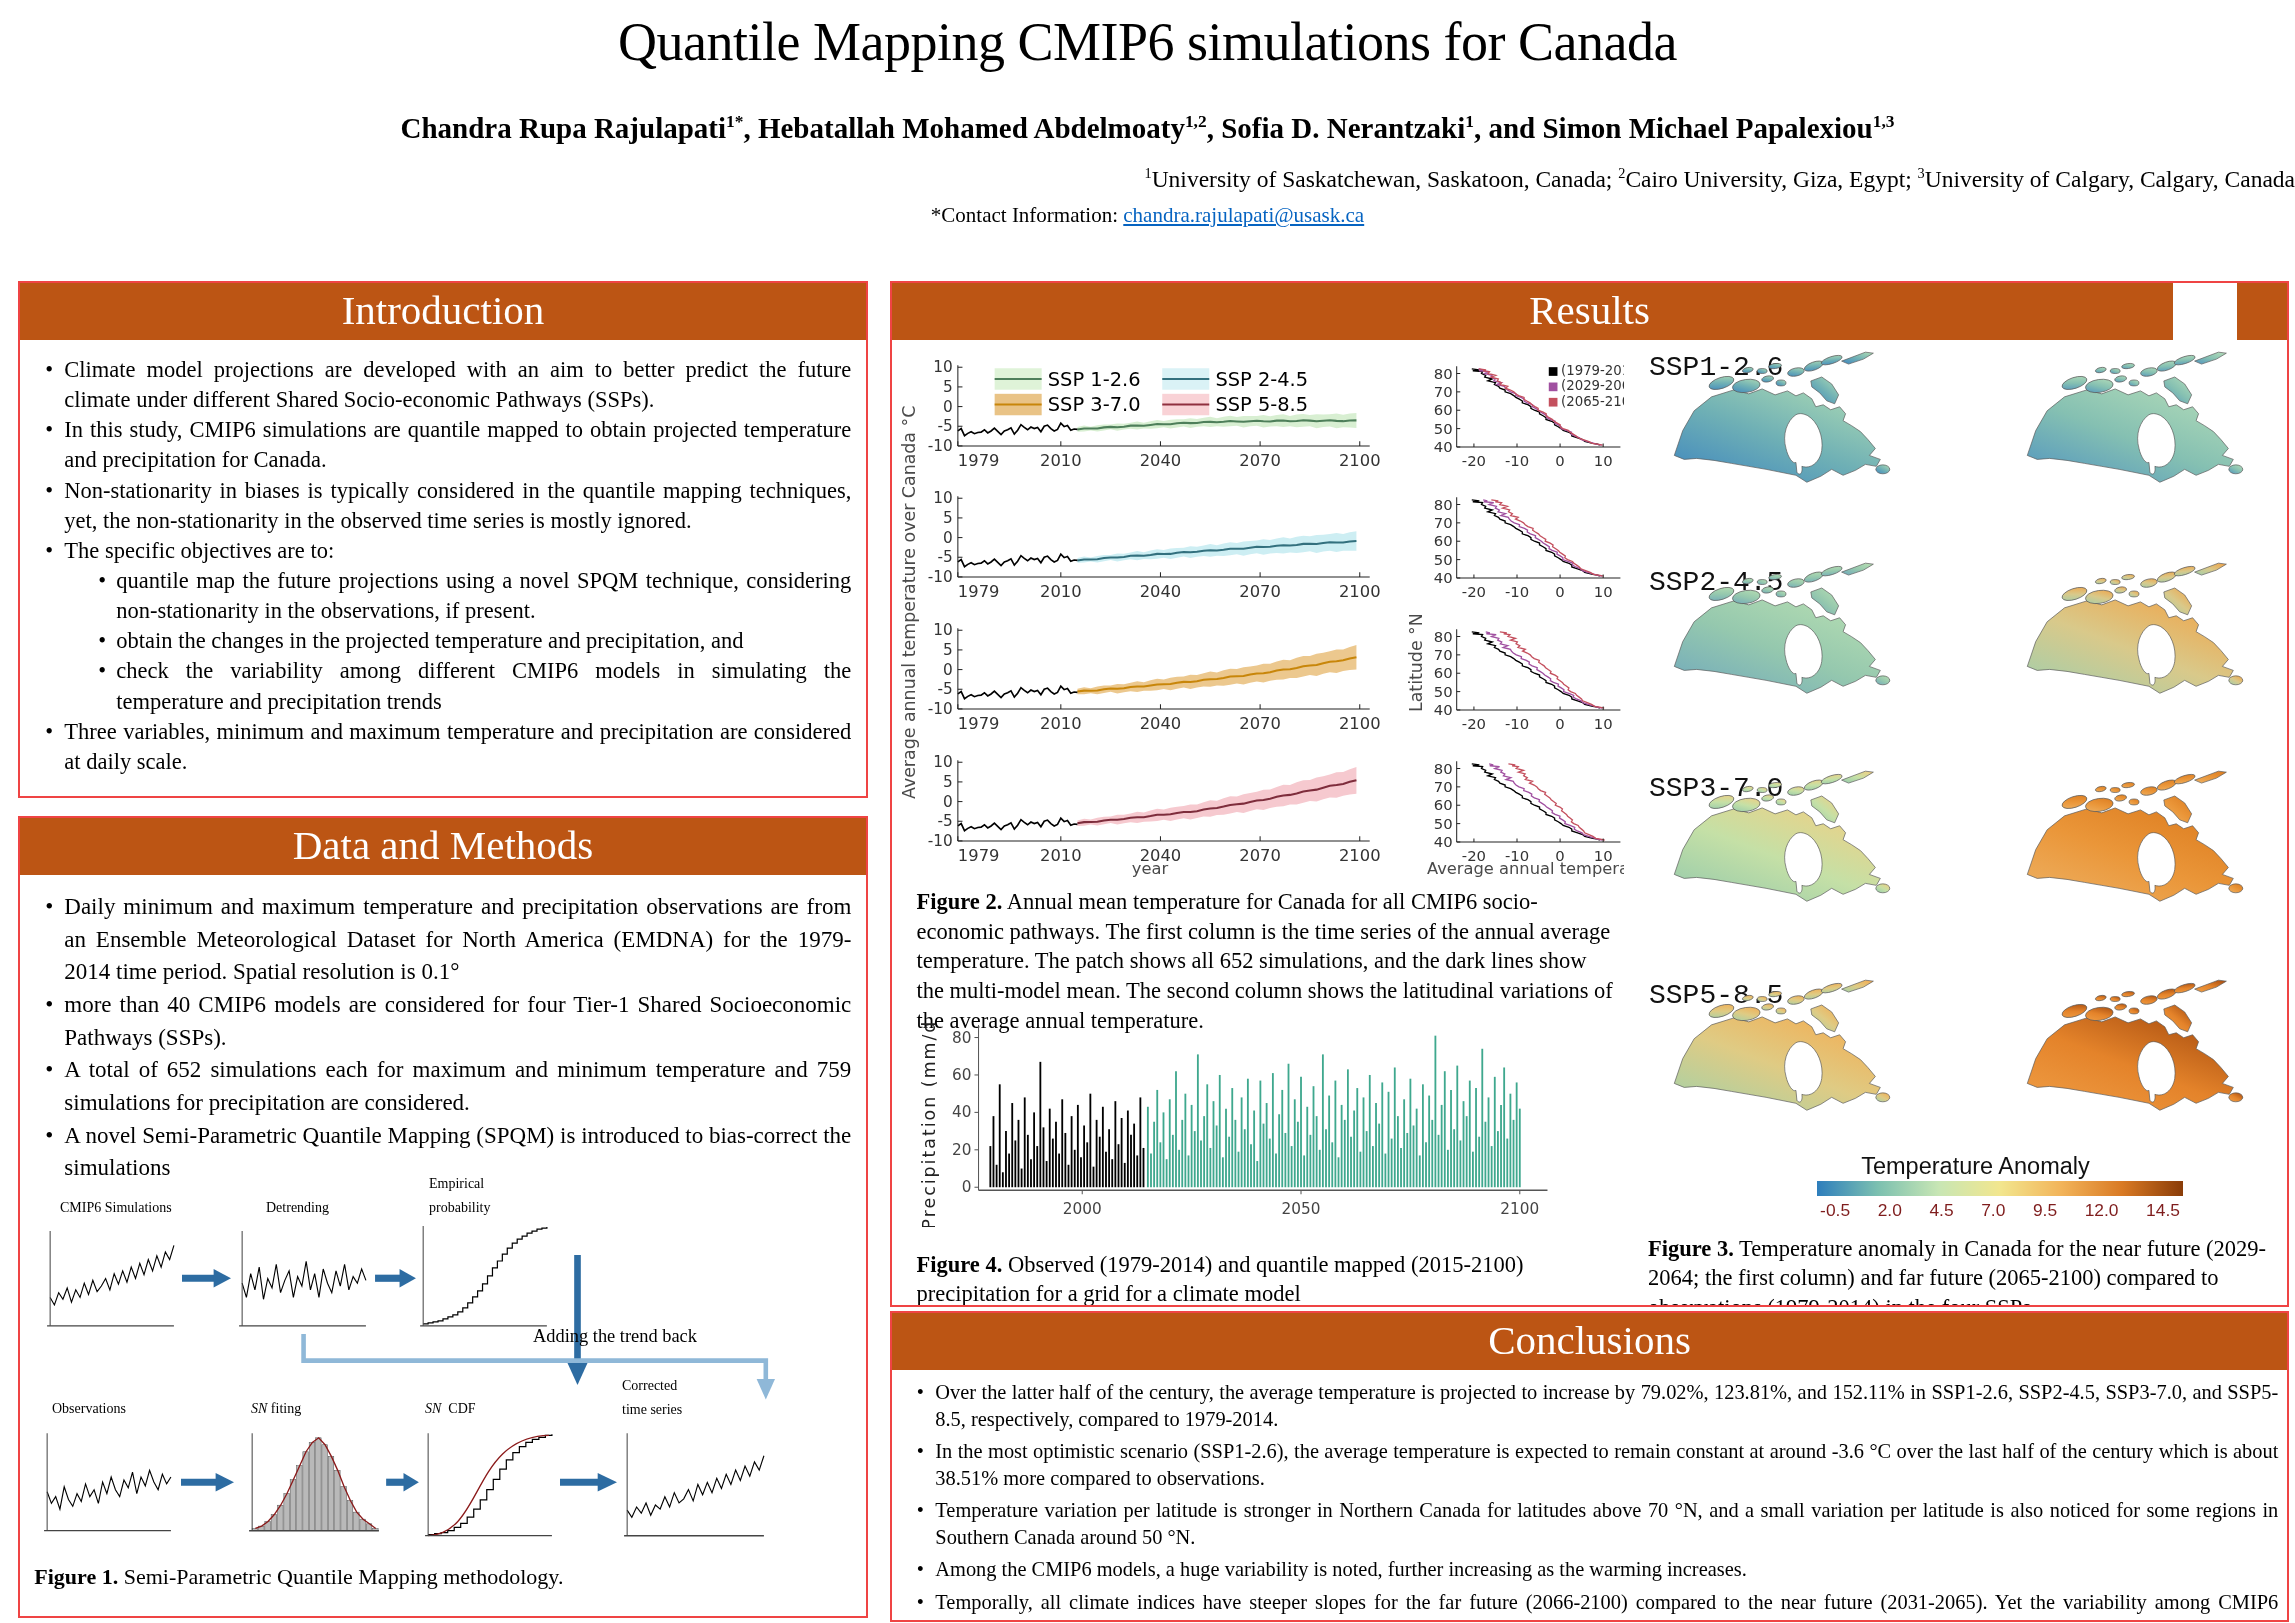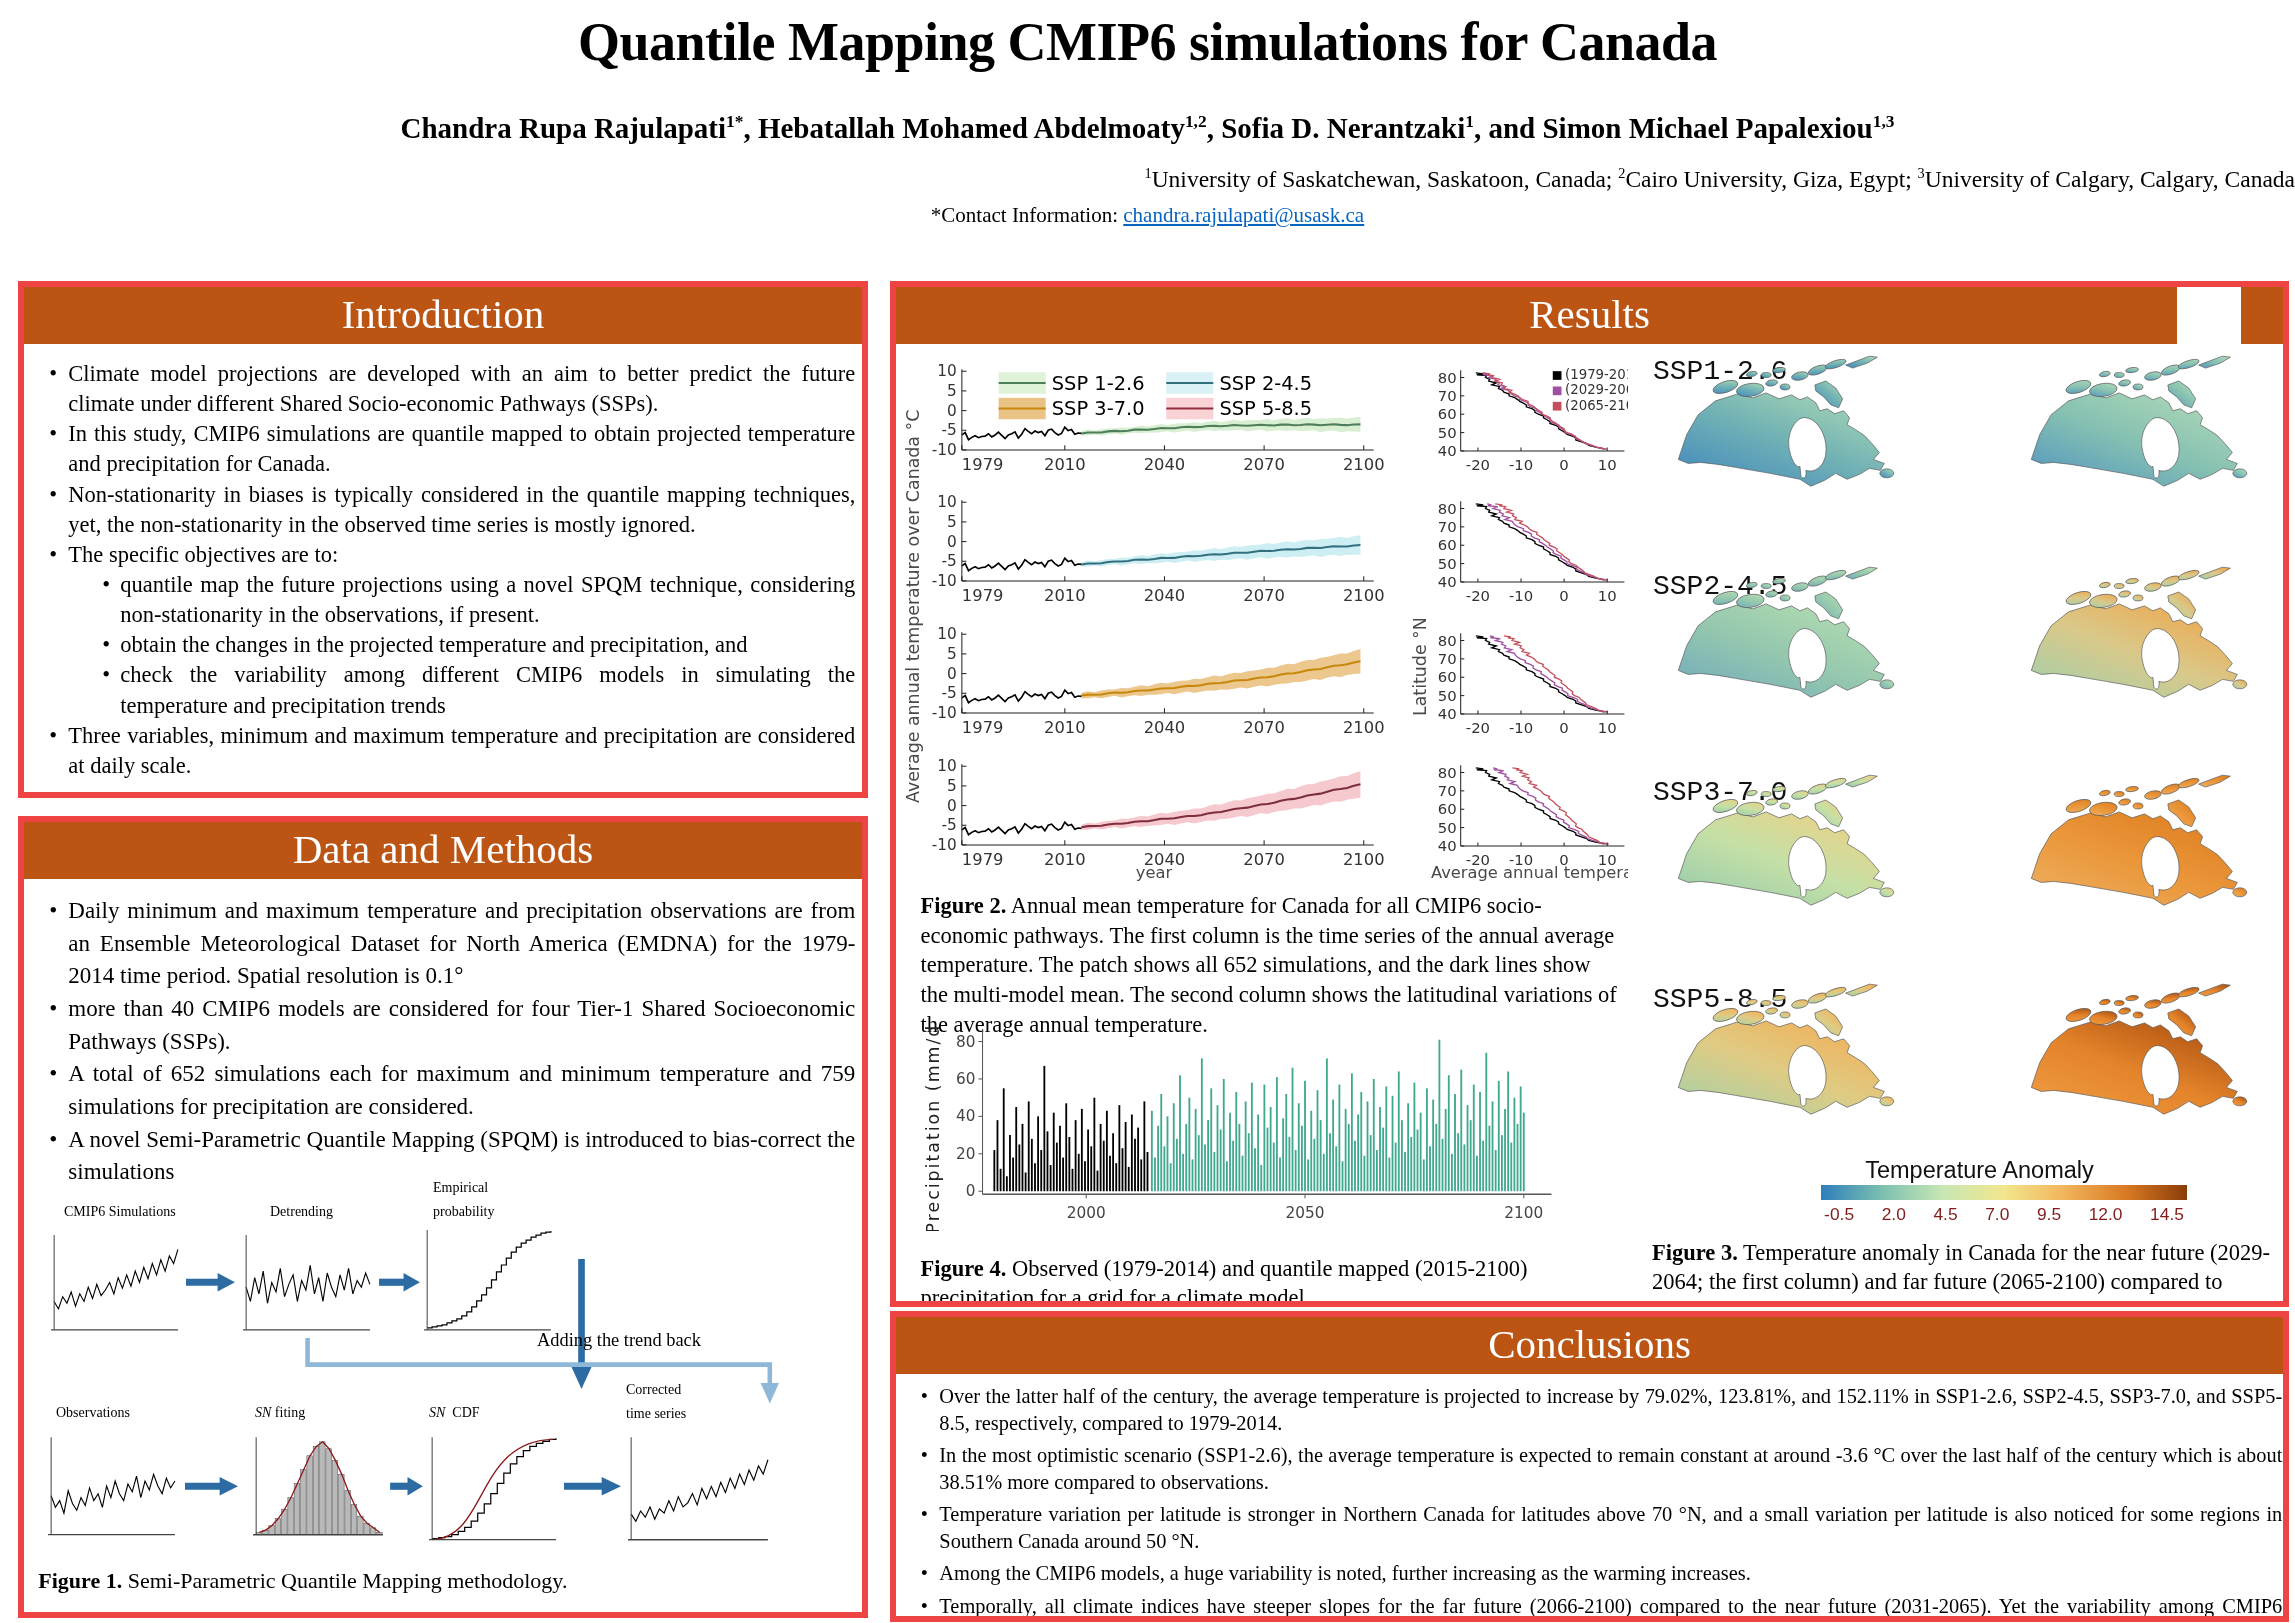--- a/index.html
+++ b/index.html
@@ -1,29 +1,29 @@
 <!DOCTYPE html>
 <html style="font-size:8.2px"><head>
 <meta charset="utf-8">
 <style>
   * { margin:0; padding:0; box-sizing:border-box; }
   html,body { width:2295px; height:1624px; background:#fff; font-family:"Liberation Serif", serif; color:#000; }
   #poster { position:relative; width:2295px; height:1624px; overflow:hidden; background:#fff; }
 
   
-  .title { position:absolute; left:0; top:11.2px; width:100%; text-align:center; font-size:54px; font-weight:bold; letter-spacing:-0.5px; }
+  .title { position:absolute; left:0; top:11.2px; width:100%; text-align:center; font-size:54px; font-weight:normal; letter-spacing:-0.5px; }
   .authors { position:absolute; left:0; top:111px; width:100%; text-align:center; font-size:29px; font-weight:bold; }
   .authors sup { font-size:17.4px; }
   .affils { position:absolute; left:0; top:165px; width:100%; text-align:right; font-size:23.5px; }
   .affils sup { font-size:14.3px; }
   .contact { position:absolute; left:0; top:203px; width:100%; text-align:center; font-size:21px; }
   .contact a { color:#0563c1; text-decoration:underline; }
 
   
-  .box { position:absolute; background:#fff; border:6px solid #ef4444; overflow:hidden; }
+  .box { position:absolute; background:#fff; border:2px solid #ef4444; overflow:hidden; }
   .box-head { position:absolute; left:0; top:0; width:100%; height:57px; background:#bc5514; }
   .box-head-title { position:absolute; left:0; top:0; width:100%; height:57px; color:#fff; font-size:41px; text-align:center; line-height:55px; font-family:"Liberation Serif", serif; }
   #box-intro   { left:18px;  top:281px;  width:850px; height:517px; }
   #box-dm      { left:18px;  top:816px; width:850px; height:802px; }
   #box-results { left:890px; top:281px; width:1399px; height:1026px; }
   #box-conc    { left:890px; top:1311px; width:1399px; height:311px; }
   .rh-bar { position:absolute; top:0; height:57px; background:#bc5514; }
 
   
   .list { position:absolute; }

